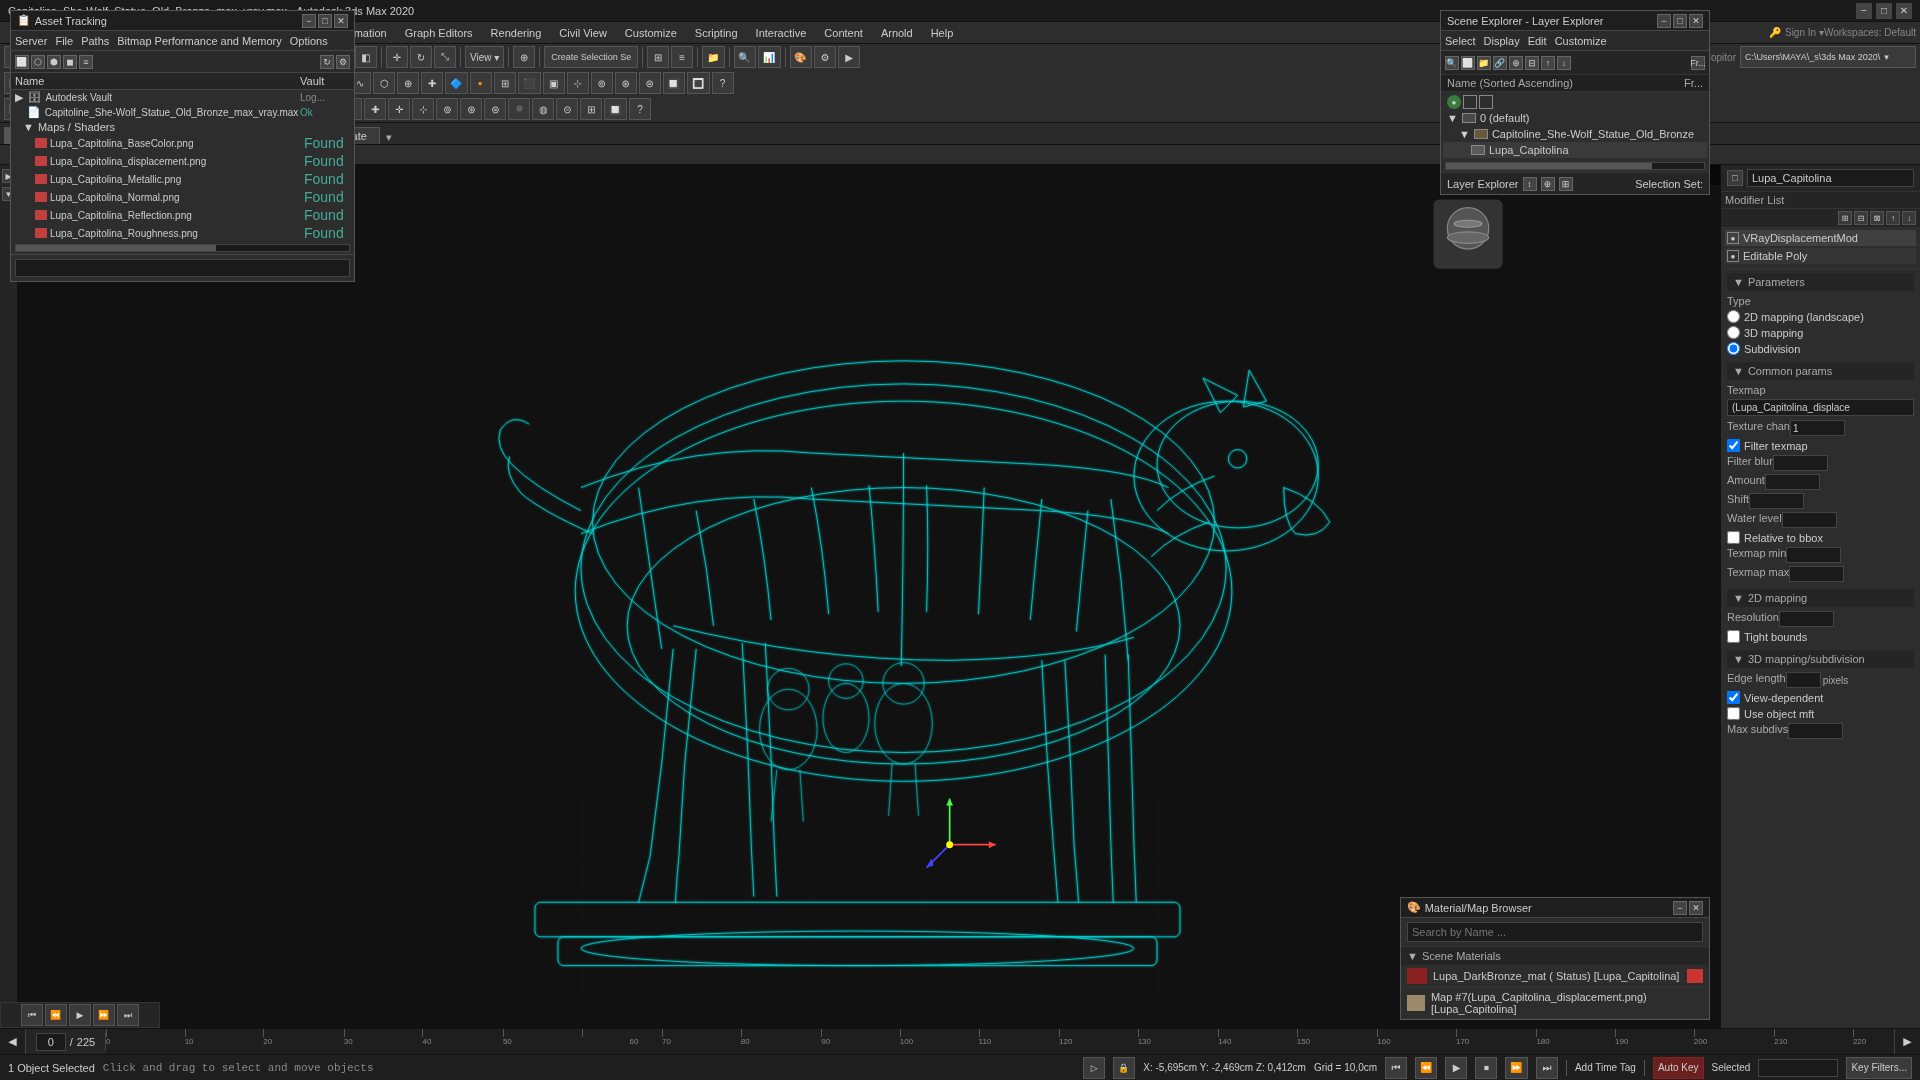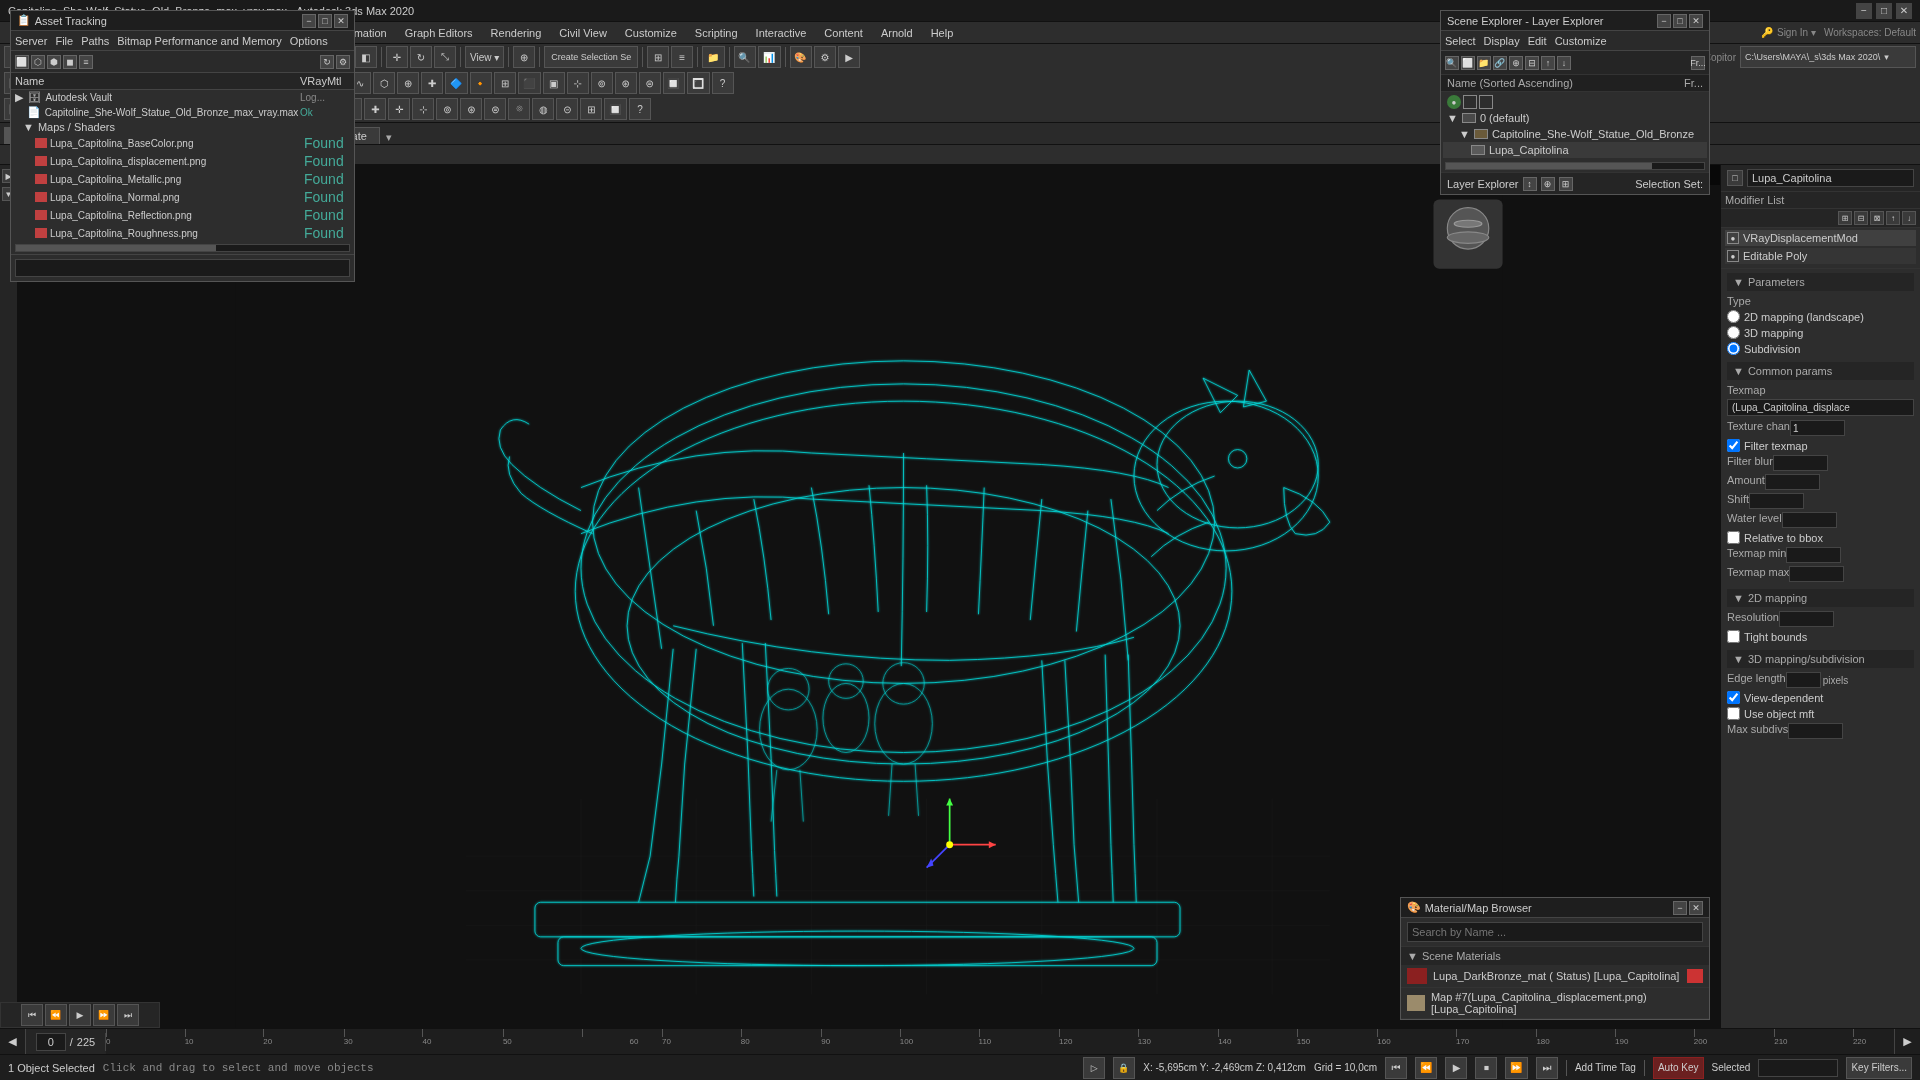--- a/index.html
+++ b/index.html
@@ -350,21 +350,21 @@
   <span class="menu-item">Animation</span>
   <span class="menu-item">Graph Editors</span>
   <span class="menu-item">Rendering</span>
   <span class="menu-item">Civil View</span>
   <span class="menu-item">Customize</span>
   <span class="menu-item">Scripting</span>
   <span class="menu-item">Interactive</span>
   <span class="menu-item">Content</span>
   <span class="menu-item">Arnold</span>
   <span class="menu-item">Help</span>
-  <div style="margin-left:auto; display:flex; align-items:flex-end; gap:8px;">
+  <div style="margin-left:auto; display:flex; align-items:flex-end; ">
     <span style="font-size:10px; color:#888;">🔑 Sign In ▾</span>
     <span style="font-size:10px; color:#888;">Workspaces: Default</span>
   </div>
 </div>
 
 <div id="toolbar-area">
   <div class="toolbar-row">
     <button class="tb-btn">↩</button>
     <button class="tb-btn">↪</button>
     <div class="tb-separator"></div>
@@ -846,21 +846,21 @@
     <button class="panel-btn">◼</button>
     <button class="panel-btn">≡</button>
     <div style="margin-left:auto; display:flex; gap:2px;">
       <button class="panel-btn">↻</button>
       <button class="panel-btn">⚙</button>
     </div>
   </div>
 
   <div class="asset-table-header">
     <span class="asset-col-name">Name</span>
-    <span class="asset-col-status">VRayMtl</span>
+    <span class="asset-col-status">Vault</span>
   </div>
 
   <div>
 
     <div class="asset-file-row" style="padding-left:4px;">
       <span>▶</span>
       <span style="margin:0 4px;">🗄</span>
       <span class="asset-file-name">Autodesk Vault</span>
       <span class="asset-file-status" style="color:#888;">Log...</span>
     </div>

